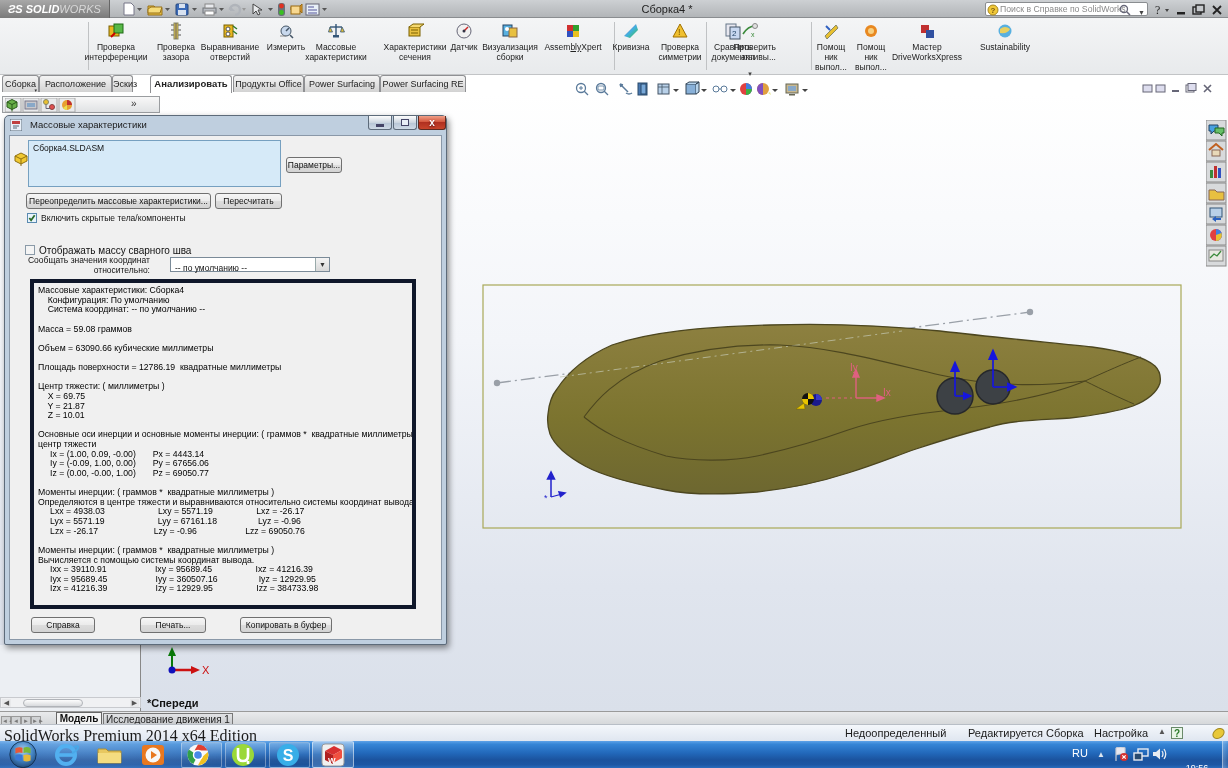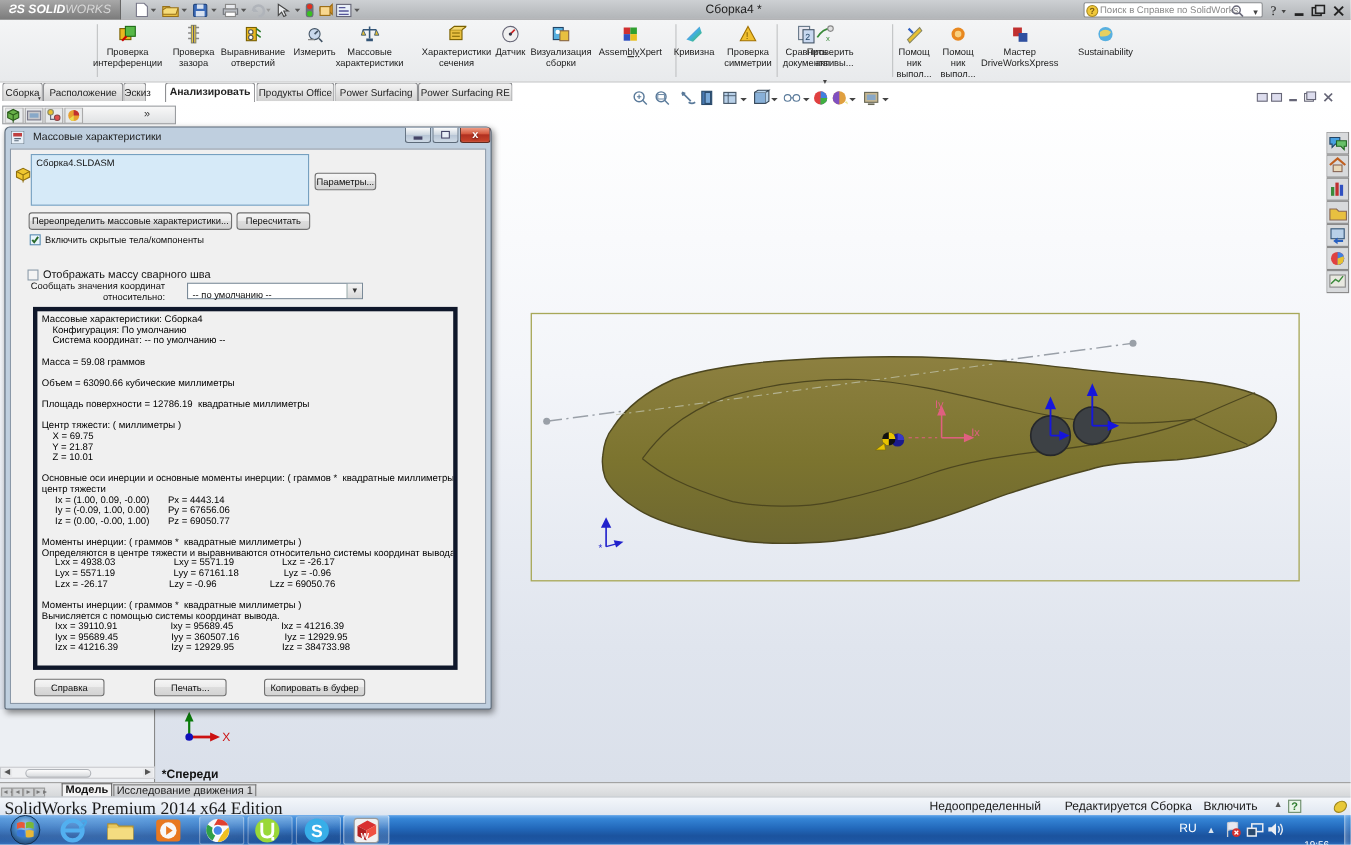--- a/index.html
+++ b/index.html
@@ -499,21 +499,21 @@
     <div class="abs" style="left:1px;top:2px;width:44px;height:10px;">
       <span style="display:inline-block;width:10px;height:9px;background:#d0d2d4;border:1px solid #9a9a9a;font-size:6px;color:#777;text-align:center;line-height:8px;">◄◄</span><span style="display:inline-block;width:10px;height:9px;background:#d0d2d4;border:1px solid #9a9a9a;font-size:6px;color:#777;text-align:center;line-height:8px;">◄</span><span style="display:inline-block;width:10px;height:9px;background:#d0d2d4;border:1px solid #9a9a9a;font-size:6px;color:#777;text-align:center;line-height:8px;">►</span><span style="display:inline-block;width:10px;height:9px;background:#d0d2d4;border:1px solid #9a9a9a;font-size:6px;color:#777;text-align:center;line-height:8px;">►►</span>
     </div>
     <div class="abs" style="left:56px;top:0px;width:46px;height:12px;background:#f4f4f4;border:1px solid #666;border-bottom:none;font-size:10px;font-weight:bold;color:#111;text-align:center;line-height:12px;">Модель</div>
     <div class="abs" style="left:103px;top:1px;width:130px;height:11px;background:linear-gradient(#e2e3e5,#c9cbce);border:1px solid #777;border-bottom:none;font-size:10px;color:#222;text-align:center;line-height:11px;">Исследование движения 1</div>
   </div>
   <div id="statusbar">
     <div class="abs" style="left:4px;top:2px;font-size:16px;font-family:Liberation Serif, serif;">SolidWorks Premium 2014 x64 Edition</div>
     <div class="abs" style="left:845px;top:2px;">Недоопределенный</div>
     <div class="abs" style="left:968px;top:2px;">Редактируется Сборка</div>
-    <div class="abs" style="left:1094px;top:2px;">Включить</div>
+    <div class="abs" style="left:1094px;top:2px;">Настройка</div>
     <div class="abs" style="left:1158px;top:2px;font-size:8px;color:#555;">▲</div>
     <div class="abs" style="left:1171px;top:2px;width:12px;height:12px;background:#e8f4e8;border:1px solid #6a8a6a;color:#2a7a2a;font-size:10px;font-weight:bold;text-align:center;line-height:11px;">?</div>
     <svg class="abs" style="left:1212px;top:2px;" width="13" height="13" viewBox="0 0 13 13">
         <ellipse cx="6.5" cy="6.5" rx="6" ry="4.5" transform="rotate(-35 6.5 6.5)" fill="#e8c838" stroke="#a08820"></ellipse>
       </svg>
   </div>
   <div id="taskbar">
 
     <svg class="abs" style="left:3px;top:0px;" width="40" height="27" viewBox="0 0 40 27">
       <defs>

